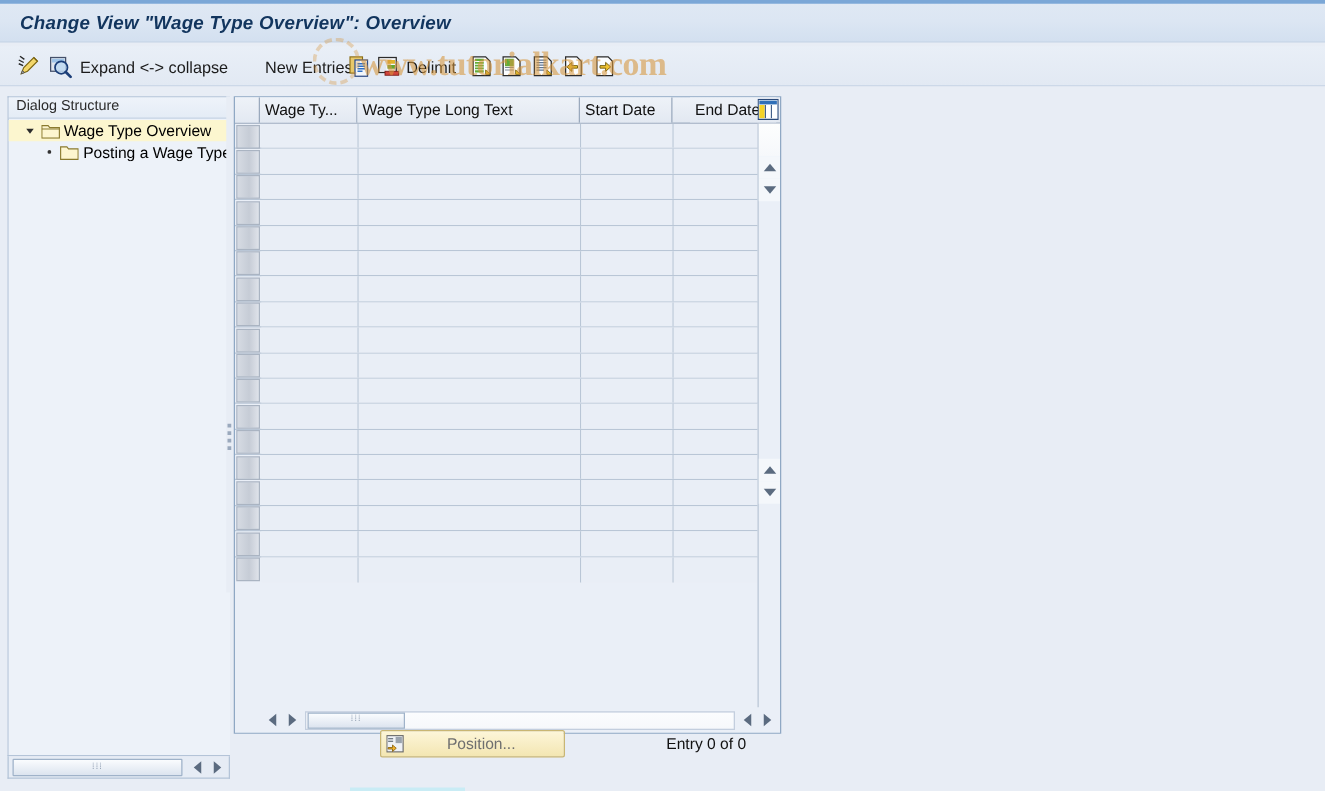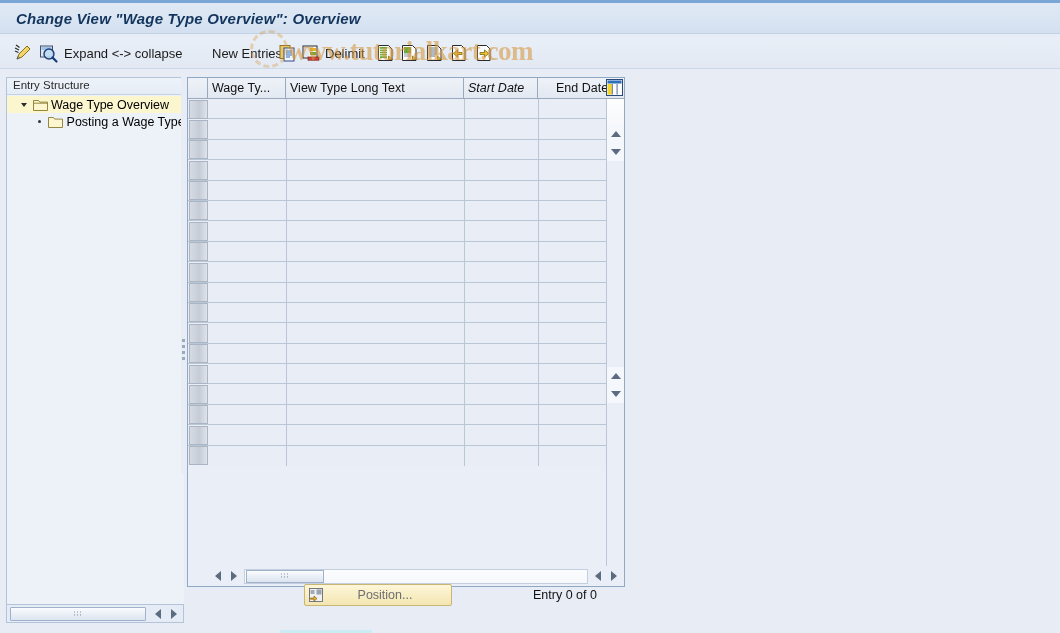--- a/index.html
+++ b/index.html
@@ -292,21 +292,21 @@
         <path d="M3.5 2.5 h9 l3.5 3.5 v11.5 h-12.5 Z" fill="#fbfdff" stroke="#2b2b2b" stroke-width="1"></path>
         <path d="M6 9.5 l4.5 0 l0 -2.6 l4 3.6 l-4 3.6 l0 -2.6 l-4.5 0 z" fill="#f0c330" stroke="#7a6410" stroke-width="0.8"></path>
       </svg>
     </div>
   </div>
 
   <div class="wm-ring"></div>
   <div class="watermark">www.tutorialkart.com</div>
 
   <div class="tree-panel">
-    <div class="tree-head">Entry Structure</div>
+    <div class="tree-head">Dialog Structure</div>
     <div class="tree-body">
 
       <div class="tree-row sel" style="padding-left:10px;">
         <span class="tw">
             <span class="caret"></span>
           </span>
         <span class="fold">
           <svg width="15" height="13" viewBox="0 0 15 13">
             <path d="M0.5 2.5 h5 l1.3 1.6 h7.7 v8.4 h-14 z" fill="#fdf6d0" stroke="#8a7a2e" stroke-width="0.9"></path>
             <path d="M0.5 5.2 h14" stroke="#8a7a2e" stroke-width="0.9"></path>
@@ -347,22 +347,22 @@
     <div class="sg" style="top:268px;"></div>
     <div class="sg" style="top:274px;"></div>
     <div class="sg" style="top:280px;"></div>
   </div>
 
   <div class="table-panel">
 
     <div class="thead">
       <div class="th corner" style="left:0;width:20px;"></div>
       <div class="th" style="left:20px;width:78px;">Wage Ty...</div>
-      <div class="th" style="left:98px;width:178px;">View Type Long Text</div>
-      <div class="th" style="left:276px;width:74px;font-style:italic;">Start Date</div>
+      <div class="th" style="left:98px;width:178px;">Wage Type Long Text</div>
+      <div class="th" style="left:276px;width:74px;">Start Date</div>
       <div class="th" style="left:364px;width:69px;border-right:none;">End Date</div>
       <div class="colcfg">
         <svg width="17" height="17" viewBox="0 0 17 17">
           <rect x="0.5" y="0.5" width="16" height="16" fill="#f2f5f9" stroke="#2a4a7a" stroke-width="1"></rect>
           <rect x="1.5" y="1.5" width="14" height="3" fill="#2f6fb8"></rect>
           <rect x="1.5" y="5" width="4.2" height="10.5" fill="#f5d327"></rect>
           <rect x="6.3" y="5" width="4.2" height="10.5" fill="#ffffff"></rect>
           <rect x="11.1" y="5" width="4.4" height="10.5" fill="#ffffff"></rect>
           <path d="M6.3 5 v10.5 M11.1 5 v10.5" stroke="#2a4a7a" stroke-width="0.8"></path>
         </svg>

